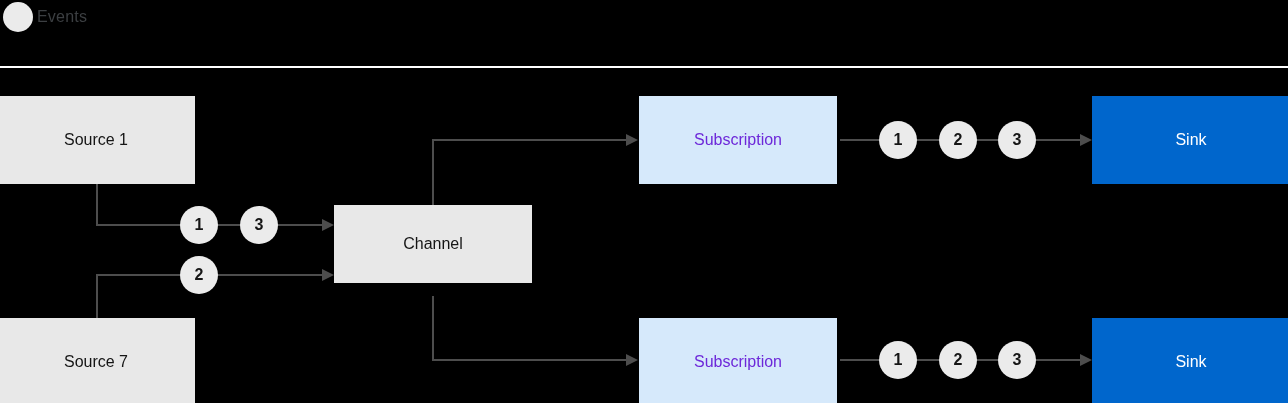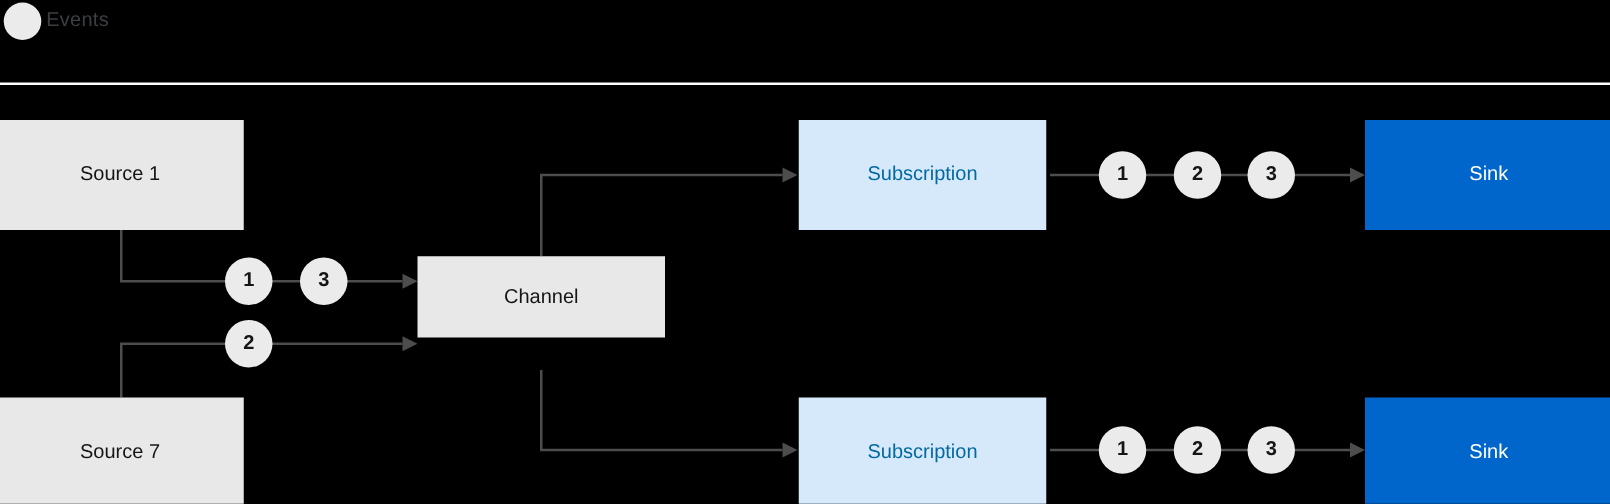--- a/index.html
+++ b/index.html
@@ -65,21 +65,21 @@
     justify-content: center;
     font-size: 16px;
     box-sizing: border-box;
   }
   .box-grey {
     background: #e8e8e8;
     color: #151515;
   }
   .box-lightblue {
     background: #d6e9fb;
-    color: #0369a1;
+    color: #6d28d9;
   }
   .box-blue {
     background: #0066cc;
     color: #ffffff;
   }
 
   
   .bubble {
     position: absolute;
     width: 38px;
@@ -147,21 +147,21 @@
   </svg>
 
   <div class="box box-grey" style="left:-3px; top:96px; width:198px; height:88px;">
     <span>Source 1</span>
   </div>
 
   <div class="box box-grey" style="left:-3px; top:318px; width:198px; height:88px;">
     <span>Source 7</span>
   </div>
 
-  <div class="box box-grey" style="left:334px; top:205px; width:198px; height:65px;">
+  <div class="box box-grey" style="left:334px; top:205px; width:198px; height:78px;">
     <span>Channel</span>
   </div>
 
   <div class="box box-lightblue" style="left:639px; top:96px; width:198px; height:88px;">
     <span>Subscription</span>
   </div>
 
   <div class="box box-lightblue" style="left:639px; top:318px; width:198px; height:88px;">
     <span>Subscription</span>
   </div>

